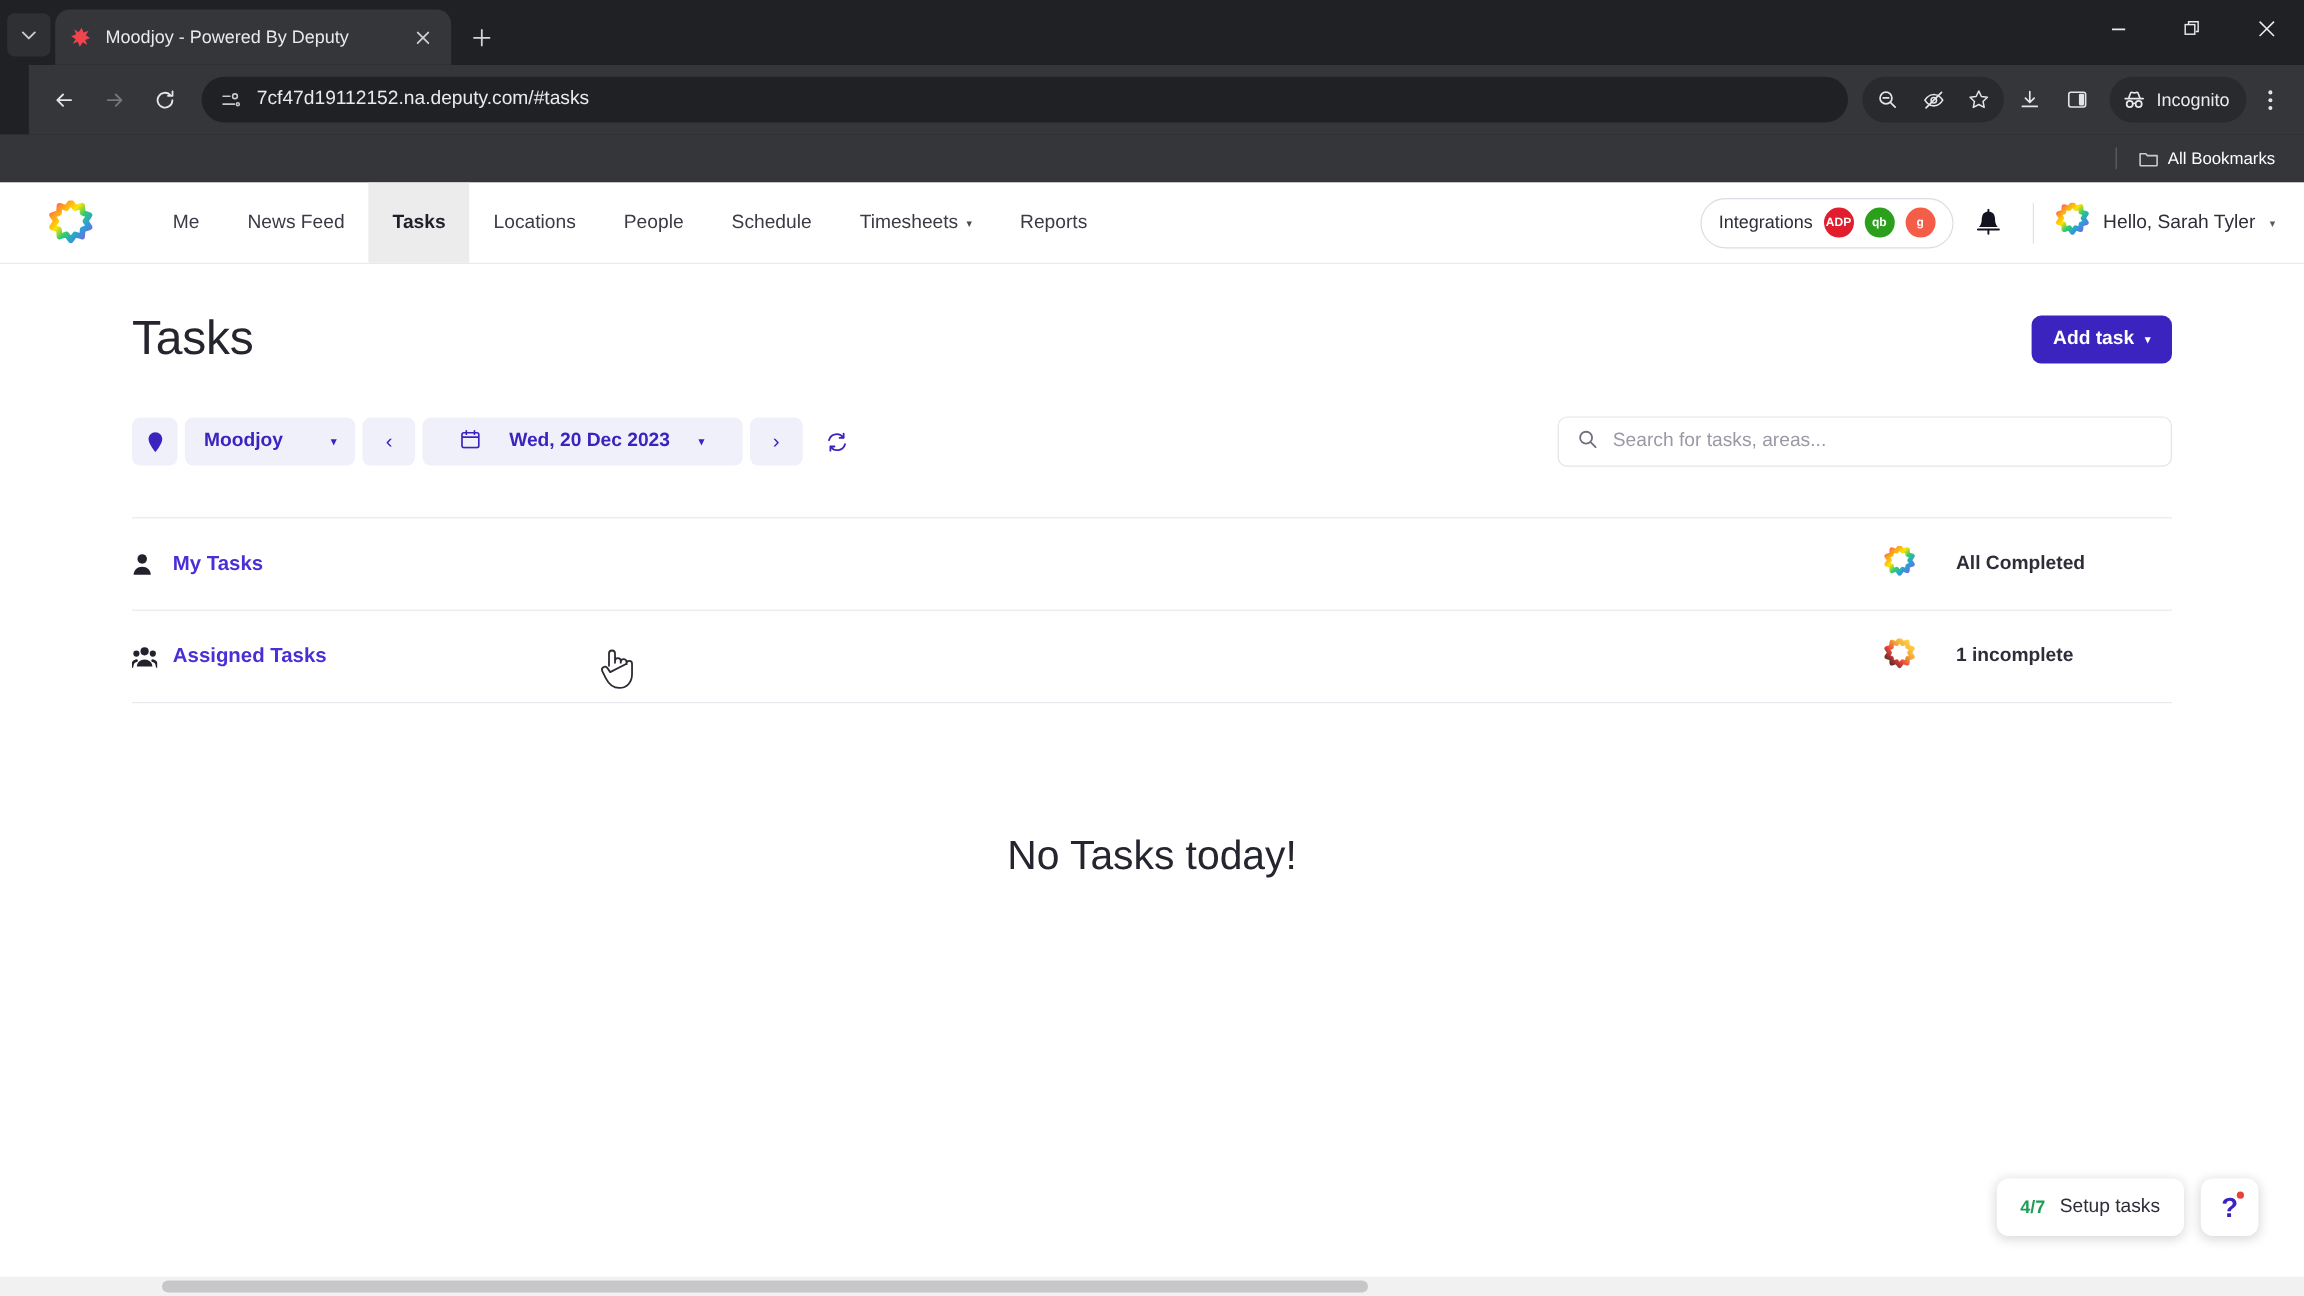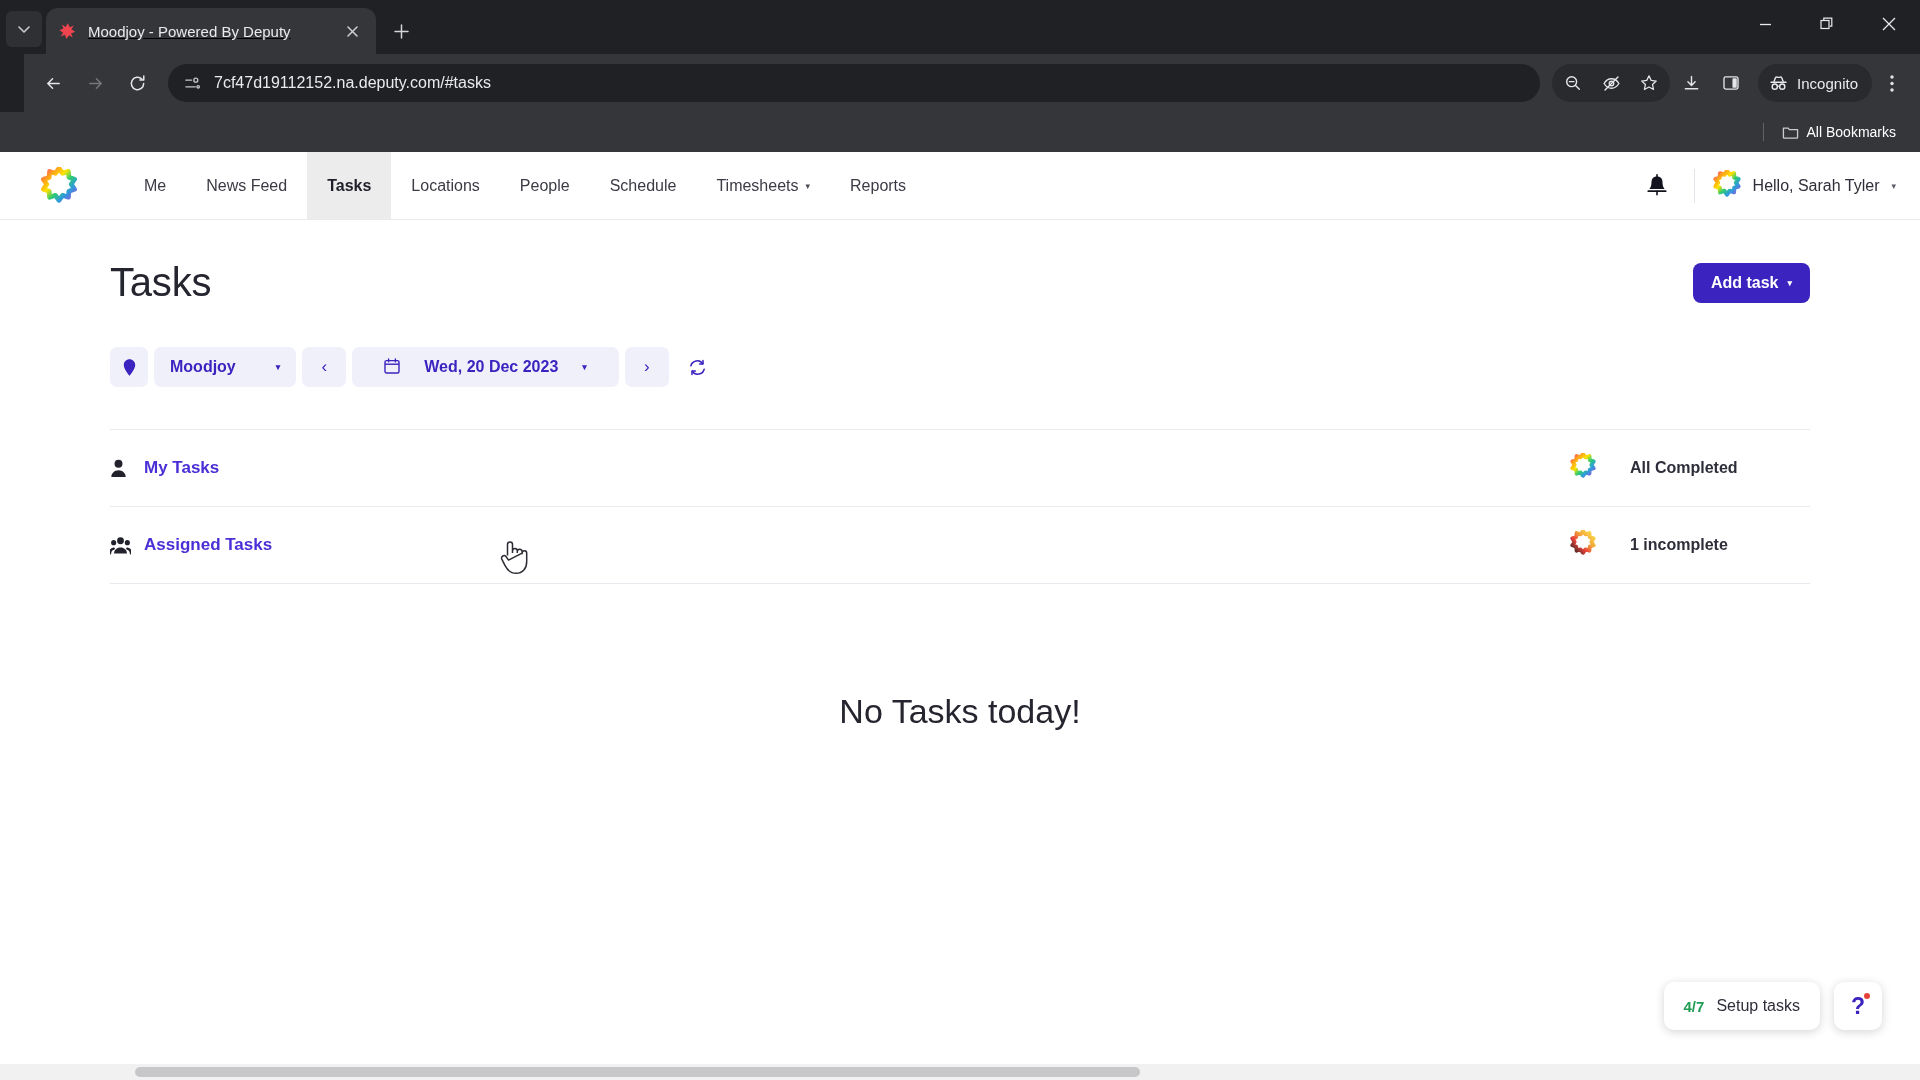--- a/index.html
+++ b/index.html
@@ -8,21 +8,21 @@
     overflow: hidden;
     font-family: "Liberation Sans", sans-serif;
     background: #202124;
   }
 
   
   .browser { width: 1920px; height: 1080px; display: flex; flex-direction: column; background:#202124; }
 
   .tabstrip {
     height: 54px; background:#202124; display:flex; align-items:flex-end;
-    padding-left: 6px; position: relative; text-decoration: underline;
+    padding-left: 6px; position: relative;
   }
   .tab-search-btn {
     width: 36px; height: 36px; margin-bottom: 7px; margin-right: 4px;
     border-radius: 6px; background:#2f3033;
     display:flex; align-items:center; justify-content:center;
     color:#c8cace; font-size: 13px;
   }
   .tab {
     height: 46px; min-width: 330px; max-width: 330px;
     background:#35363a; border-radius: 12px 12px 0 0;
@@ -389,20 +389,32 @@
         <div class="navitem">
           <span>Timesheets</span>
           <span class="caret">▾</span>
         </div>
         <div class="navitem">
             <span>Reports</span>
           </div>
       </div>
 
       <div class="nav-right">
+        <div class="integrations">
+          <span class="label">Integrations</span>
+          <span class="ibadge" style="background:#e01e2d">
+              <span>ADP</span>
+            </span>
+          <span class="ibadge" style="background:#2ca01c">
+              <span>qb</span>
+            </span>
+          <span class="ibadge" style="background:#f45d48">
+              <span>g</span>
+            </span>
+        </div>
 
         <div class="bell">
           <svg width="22" height="23" viewBox="0 0 22 23">
             <path d="M11 2.2a5.5 5.5 0 0 0-5.5 5.5c0 5.2-1.6 6.6-2.3 7.4h15.6c-.7-.8-2.3-2.2-2.3-7.4A5.5 5.5 0 0 0 11 2.2z" fill="#13131f"></path>
             <path d="M11 .8v1.6" stroke="#13131f" stroke-width="1.6" stroke-linecap="round"></path>
             <path d="M2.3 17.2h17.4" stroke="#13131f" stroke-width="1.7" stroke-linecap="round"></path>
             <path d="M11 17.4v3.4" stroke="#13131f" stroke-width="1.6" stroke-linecap="round"></path>
           </svg>
         </div>
 
@@ -461,20 +473,29 @@
           <div class="seg refresh">
             <svg width="19" height="19" viewBox="0 0 20 20">
               <path d="M3 8.2A7 7 0 0 1 15.5 6" fill="none" stroke="#3a23bf" stroke-width="1.6" stroke-linecap="round"></path>
               <path d="M15.8 2.6v3.6h-3.6" fill="none" stroke="#3a23bf" stroke-width="1.6" stroke-linecap="round" stroke-linejoin="round"></path>
               <path d="M17 11.8A7 7 0 0 1 4.5 14" fill="none" stroke="#3a23bf" stroke-width="1.6" stroke-linecap="round"></path>
               <path d="M4.2 17.4v-3.6h3.6" fill="none" stroke="#3a23bf" stroke-width="1.6" stroke-linecap="round" stroke-linejoin="round"></path>
             </svg>
           </div>
         </div>
 
+        <div class="searchbox">
+          <span class="sicon">
+            <svg width="16" height="16" viewBox="0 0 18 18">
+              <circle cx="7.6" cy="7.6" r="5.6" fill="none" stroke="#70707e" stroke-width="1.7"></circle>
+              <path d="M11.8 11.8L16.5 16.5" stroke="#70707e" stroke-width="1.7" stroke-linecap="round"></path>
+            </svg>
+          </span>
+          <input type="text" value="" placeholder="Search for tasks, areas..." style="">
+        </div>
       </div>
 
       <div class="tasklist">
         <div class="tl-divider"></div>
 
         <div class="tlrow">
           <span class="ricon">
             <svg width="17" height="19" viewBox="0 0 18 20">
               <circle cx="9" cy="5" r="4.2" fill="#22222c"></circle>
               <path d="M1.4 19c0-4.2 3.4-7.2 7.6-7.2s7.6 3 7.6 7.2z" fill="#22222c"></path>

